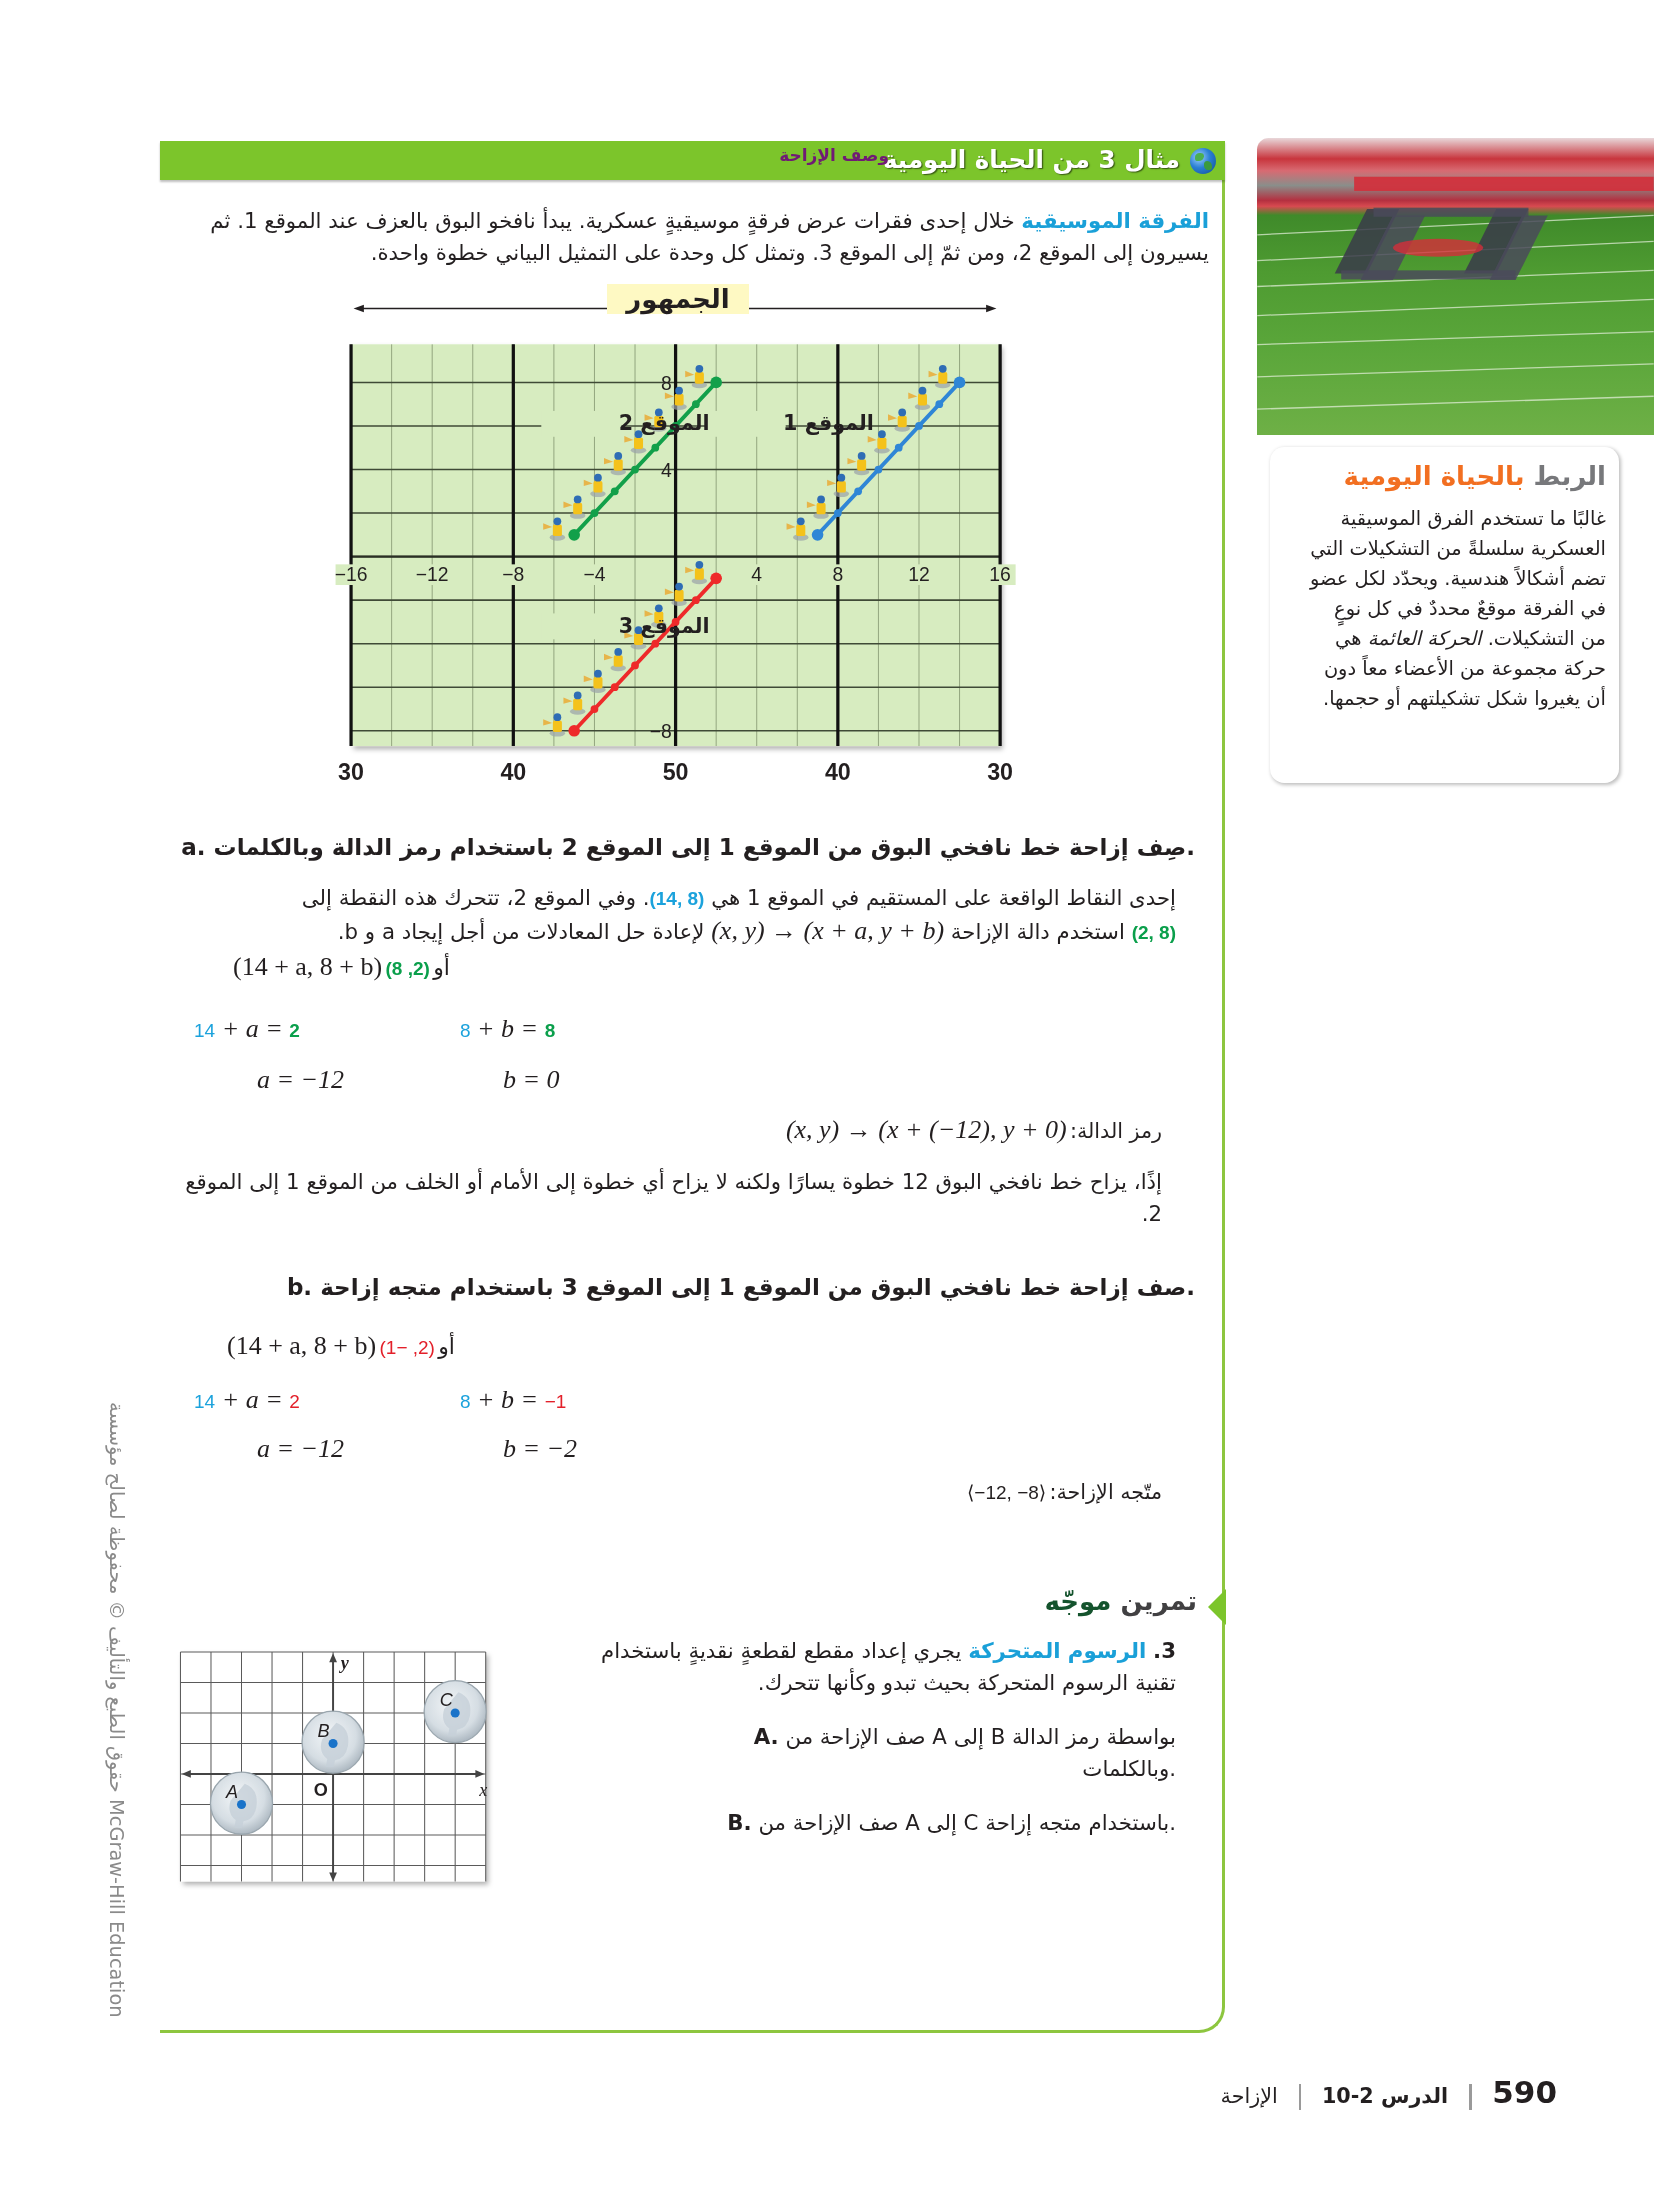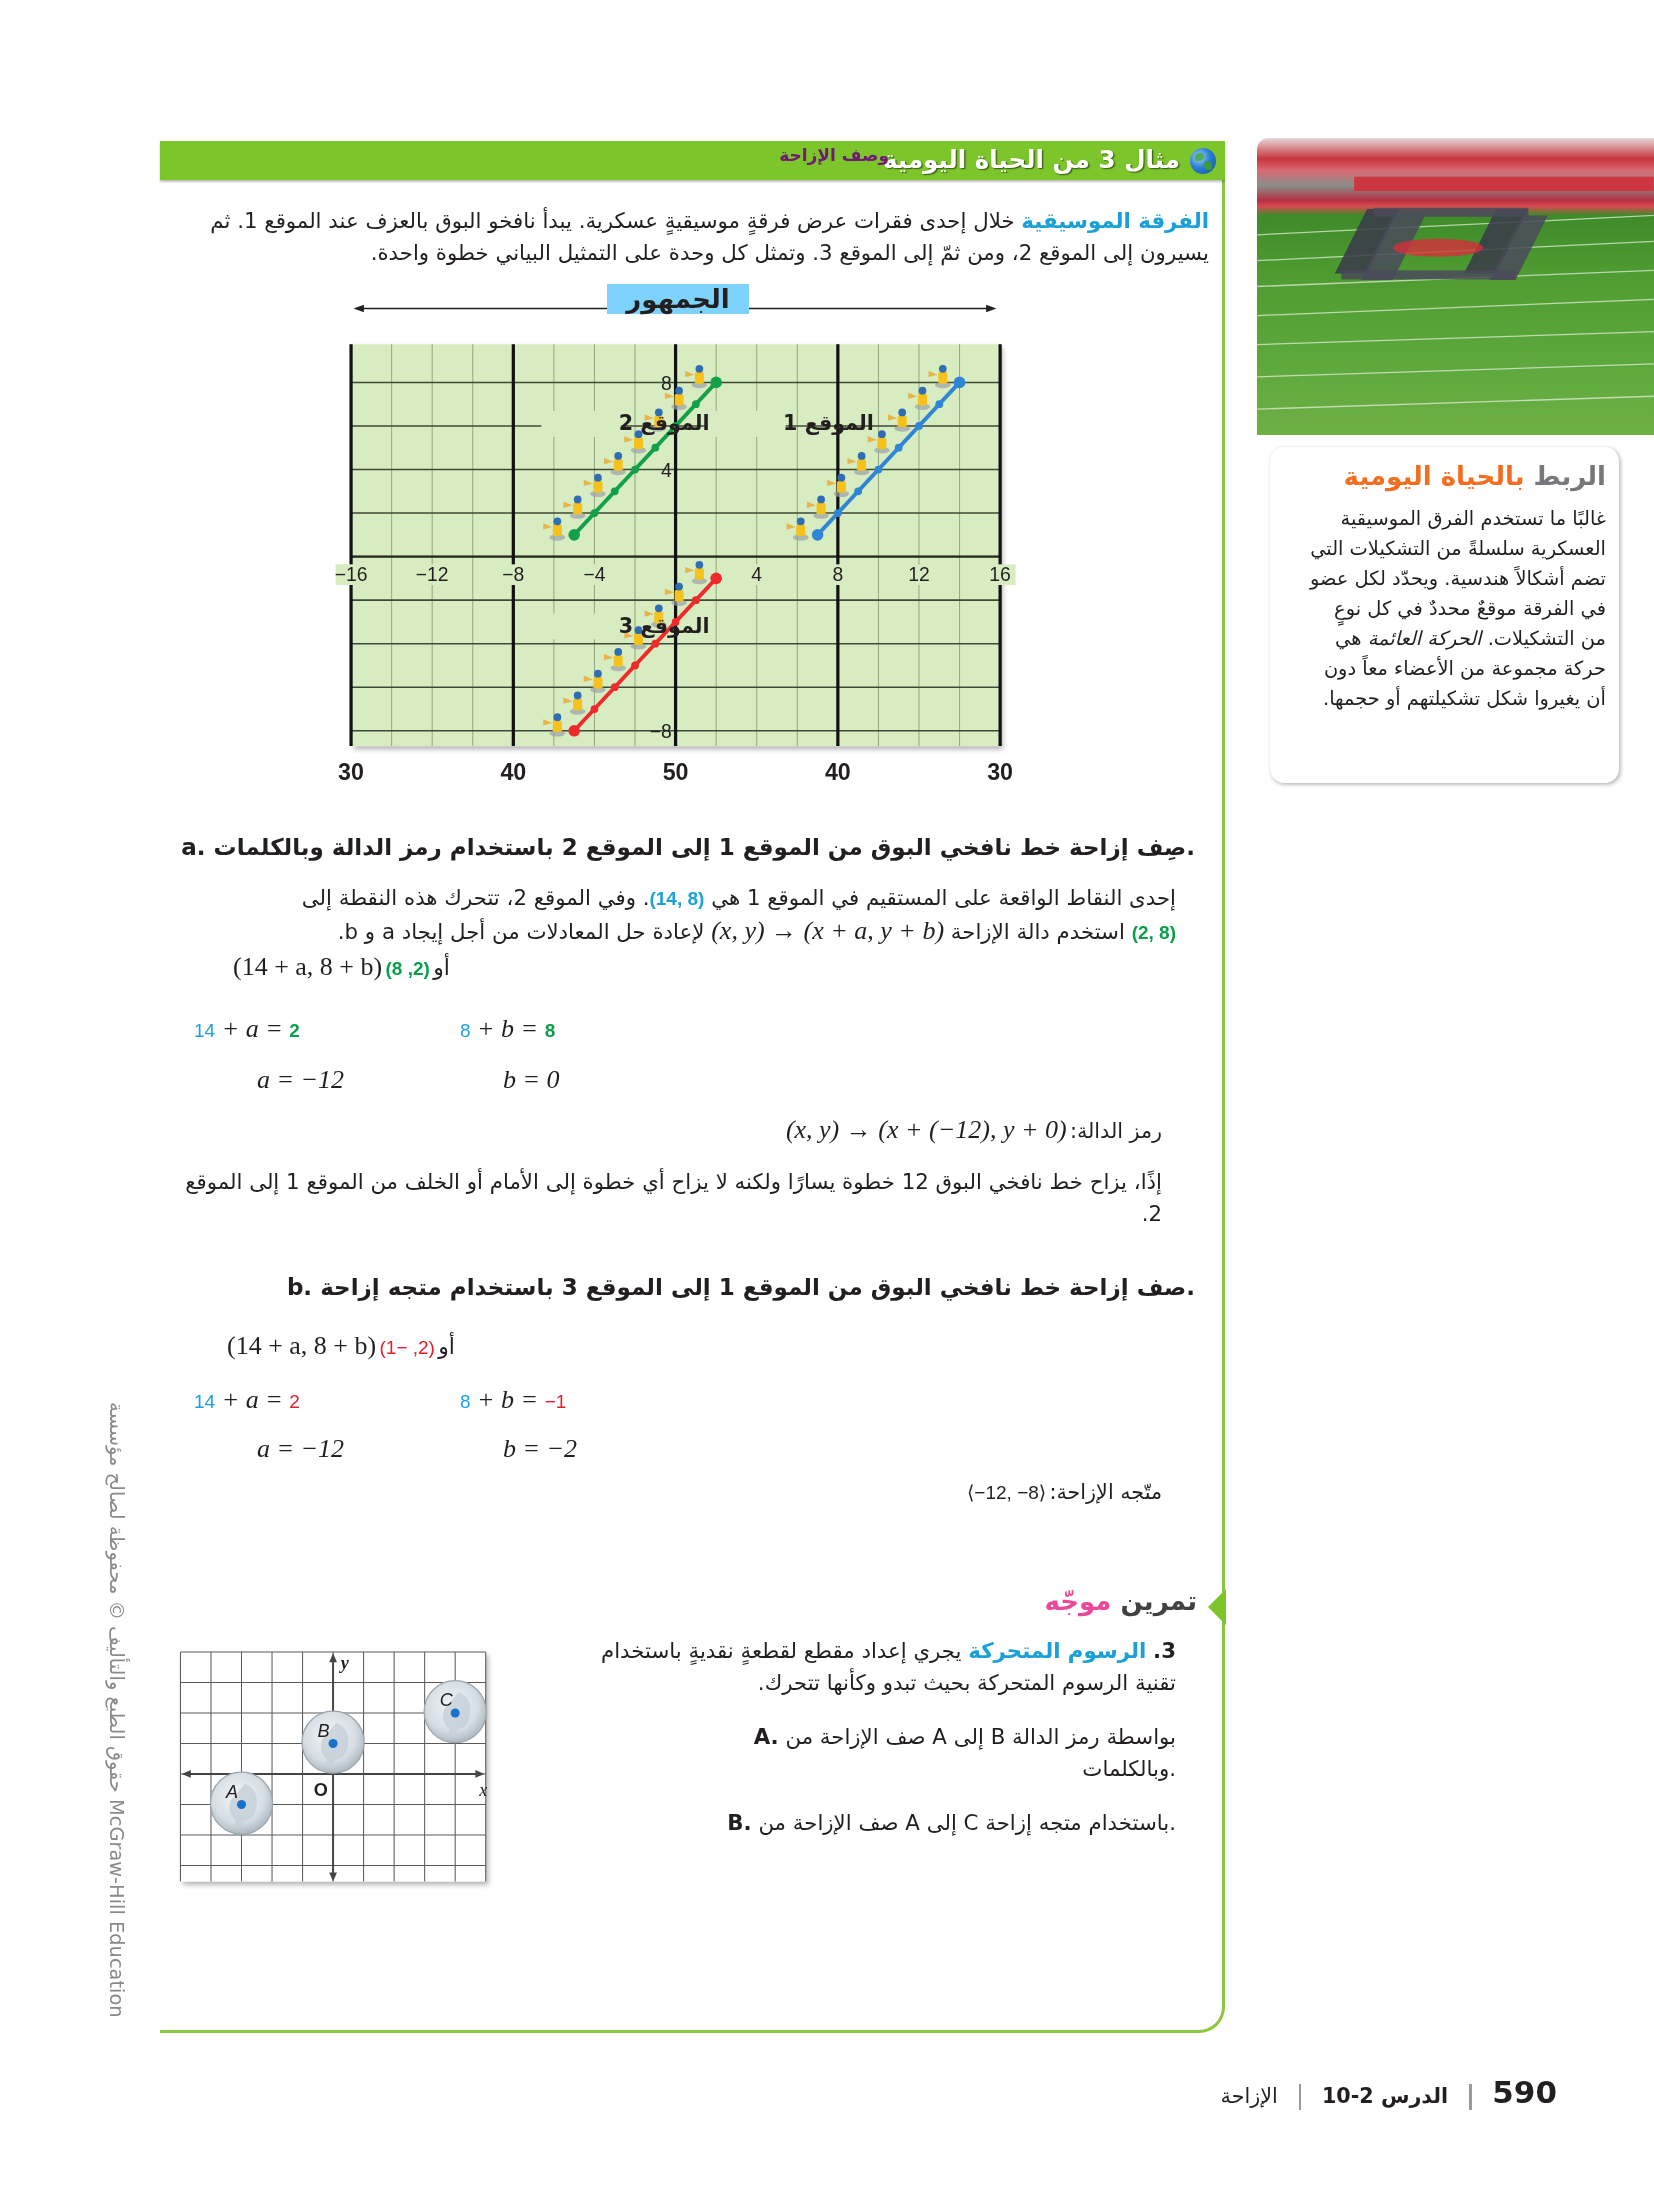--- a/index.html
+++ b/index.html
@@ -25,21 +25,21 @@
   #globe-icon .land2 { position:absolute; left:14.2px; top:13px; width:7.8px; height:9px; background:#3b9a3e; border-radius:40% 60% 30% 50%; }
 
   
   .para { font-size:21.3px; line-height:32px; }
   .hl-blue { color:#1aa0d8; font-weight:bold; }
   #intro { right:445px; top:205px; width:1047px; text-align:right; }
 
   
   #audience-arrow { left:352px; top:304px; width:646px; height:9px; }
   #audience-label { left:607px; top:284px; width:142px; text-align:center; font-size:26px;
-     font-weight:bold; background:#7dd3fc; }
+     font-weight:bold; background:#fef9c3; }
 
   
   #graph-svg { left:323px; top:323px; }
 
   
   .part-head { font-size:23px; font-weight:bold; }
   .math { font-family:"Liberation Serif", serif; font-size:26px; }
   .math-sans { font-family:"Liberation Sans", sans-serif; font-size:19px; }
   .blue { color:#1ba2dc; }
   .green { color:#0a9f4b; }
@@ -57,21 +57,21 @@
   #sidebar-title .gray { color:#77787b; }
   #sidebar-title .orange { color:#f26f21; }
   #sidebar-text { position:absolute; right:13px; top:57px; width:297px; font-size:19.4px; line-height:30px;
      text-align:right; color:#231f20; }
 
   
   #gp-arrow { left:1208px; top:1589px; width:0; height:0;
     border-top:18px solid transparent; border-bottom:18px solid transparent; border-right:18px solid #7cc52b; }
   #gp-title { right:457px; top:1586px; font-size:26px; font-weight:bold; white-space:nowrap; }
   #gp-title .dark { color:#414042; }
-  #gp-title .green2 { color:#ec4899; }
+  #gp-title .green2 { color:#14532d; }
 
   #coin-svg { left:174px; top:1644px; }
 
   
   #footer { right:97px; top:2074px; font-size:20.7px; white-space:nowrap; color:#231f20; }
   #page-number { font-size:31px; font-weight:bold; }
   .pipe { display:inline-block; width:2.6px; height:26px; background:#9a9a9a; vertical-align:middle; margin:0 14.2px; }
 
   #copyright { left:109px; top:1402px; font-size:19.4px; color:#8a8a8a; white-space:nowrap;
      transform-origin:0 0; transform:translate(19.4px,0) rotate(90deg); }

